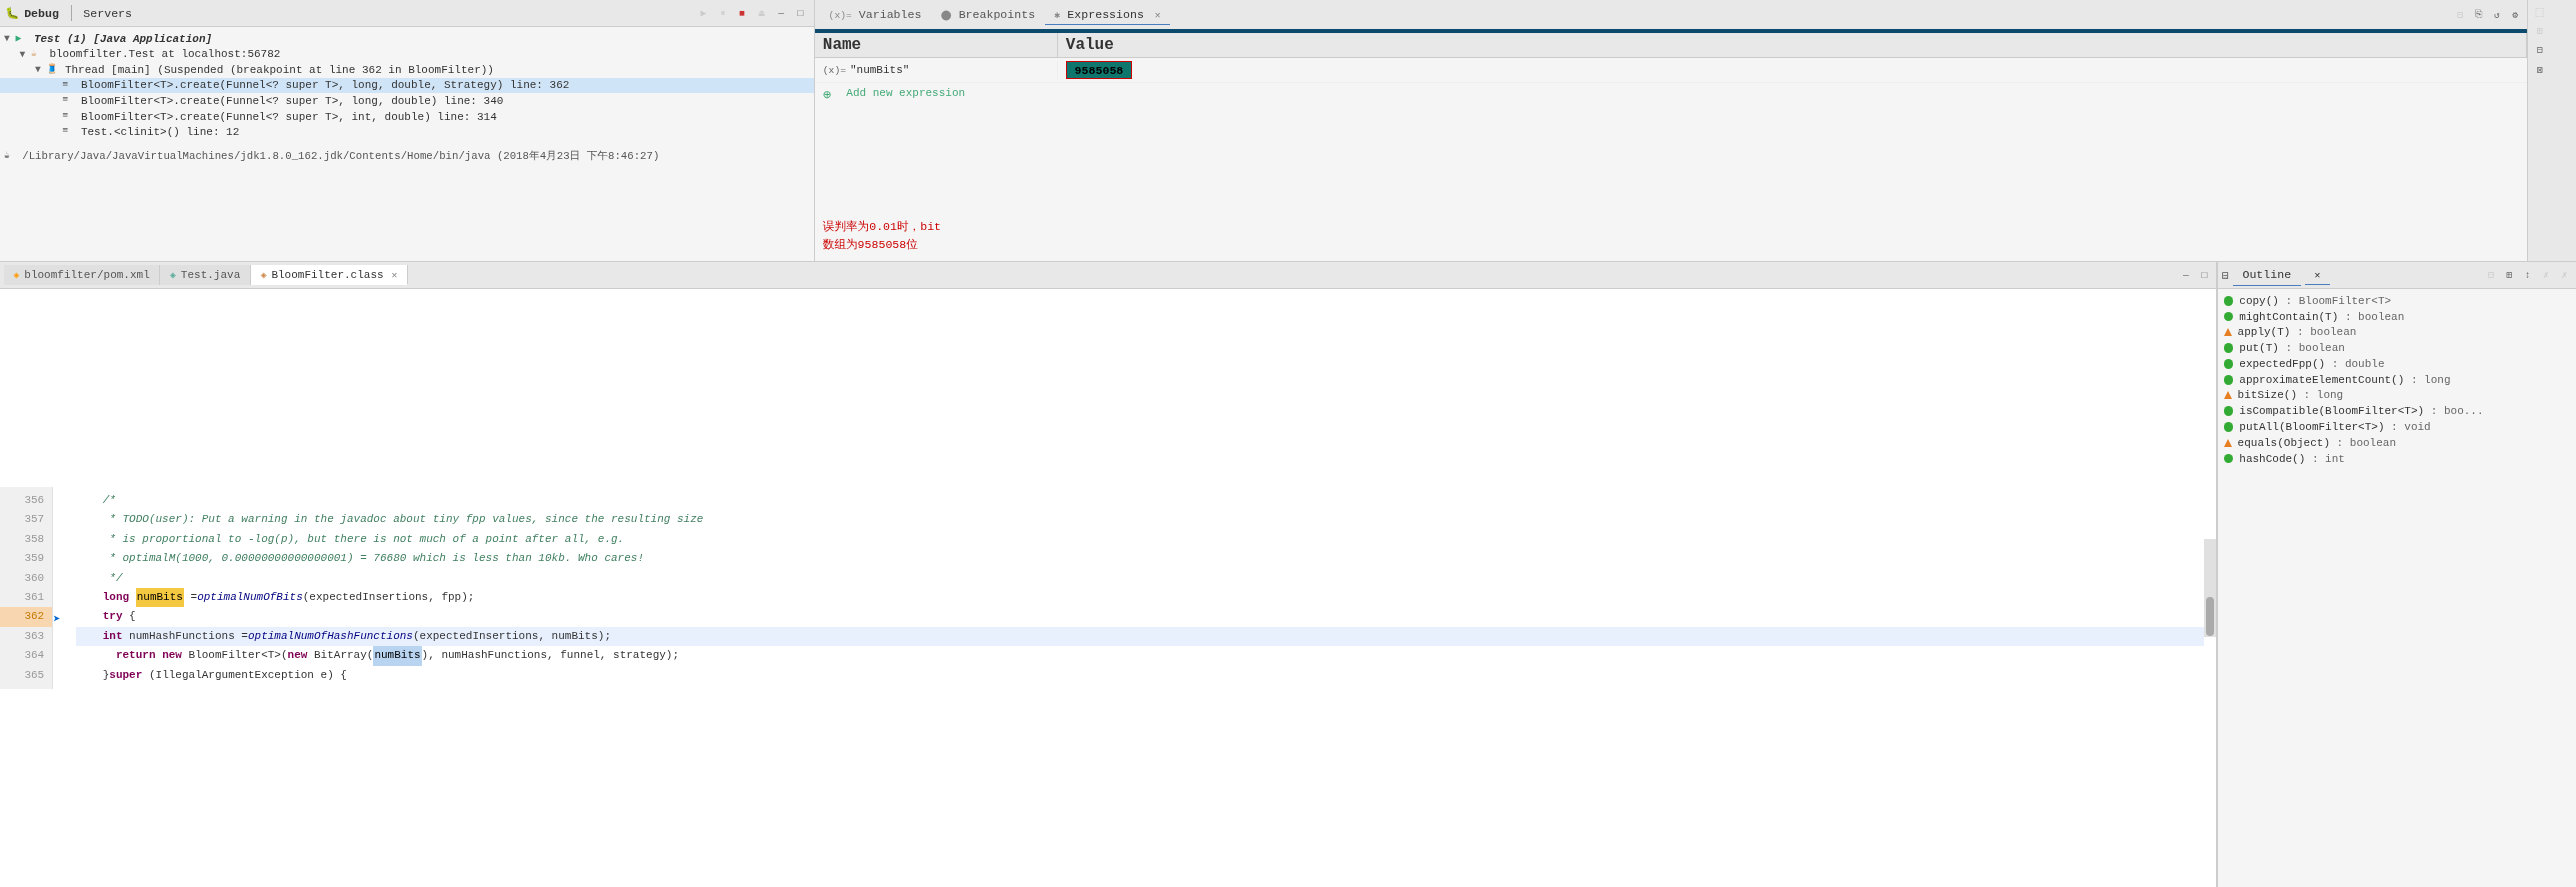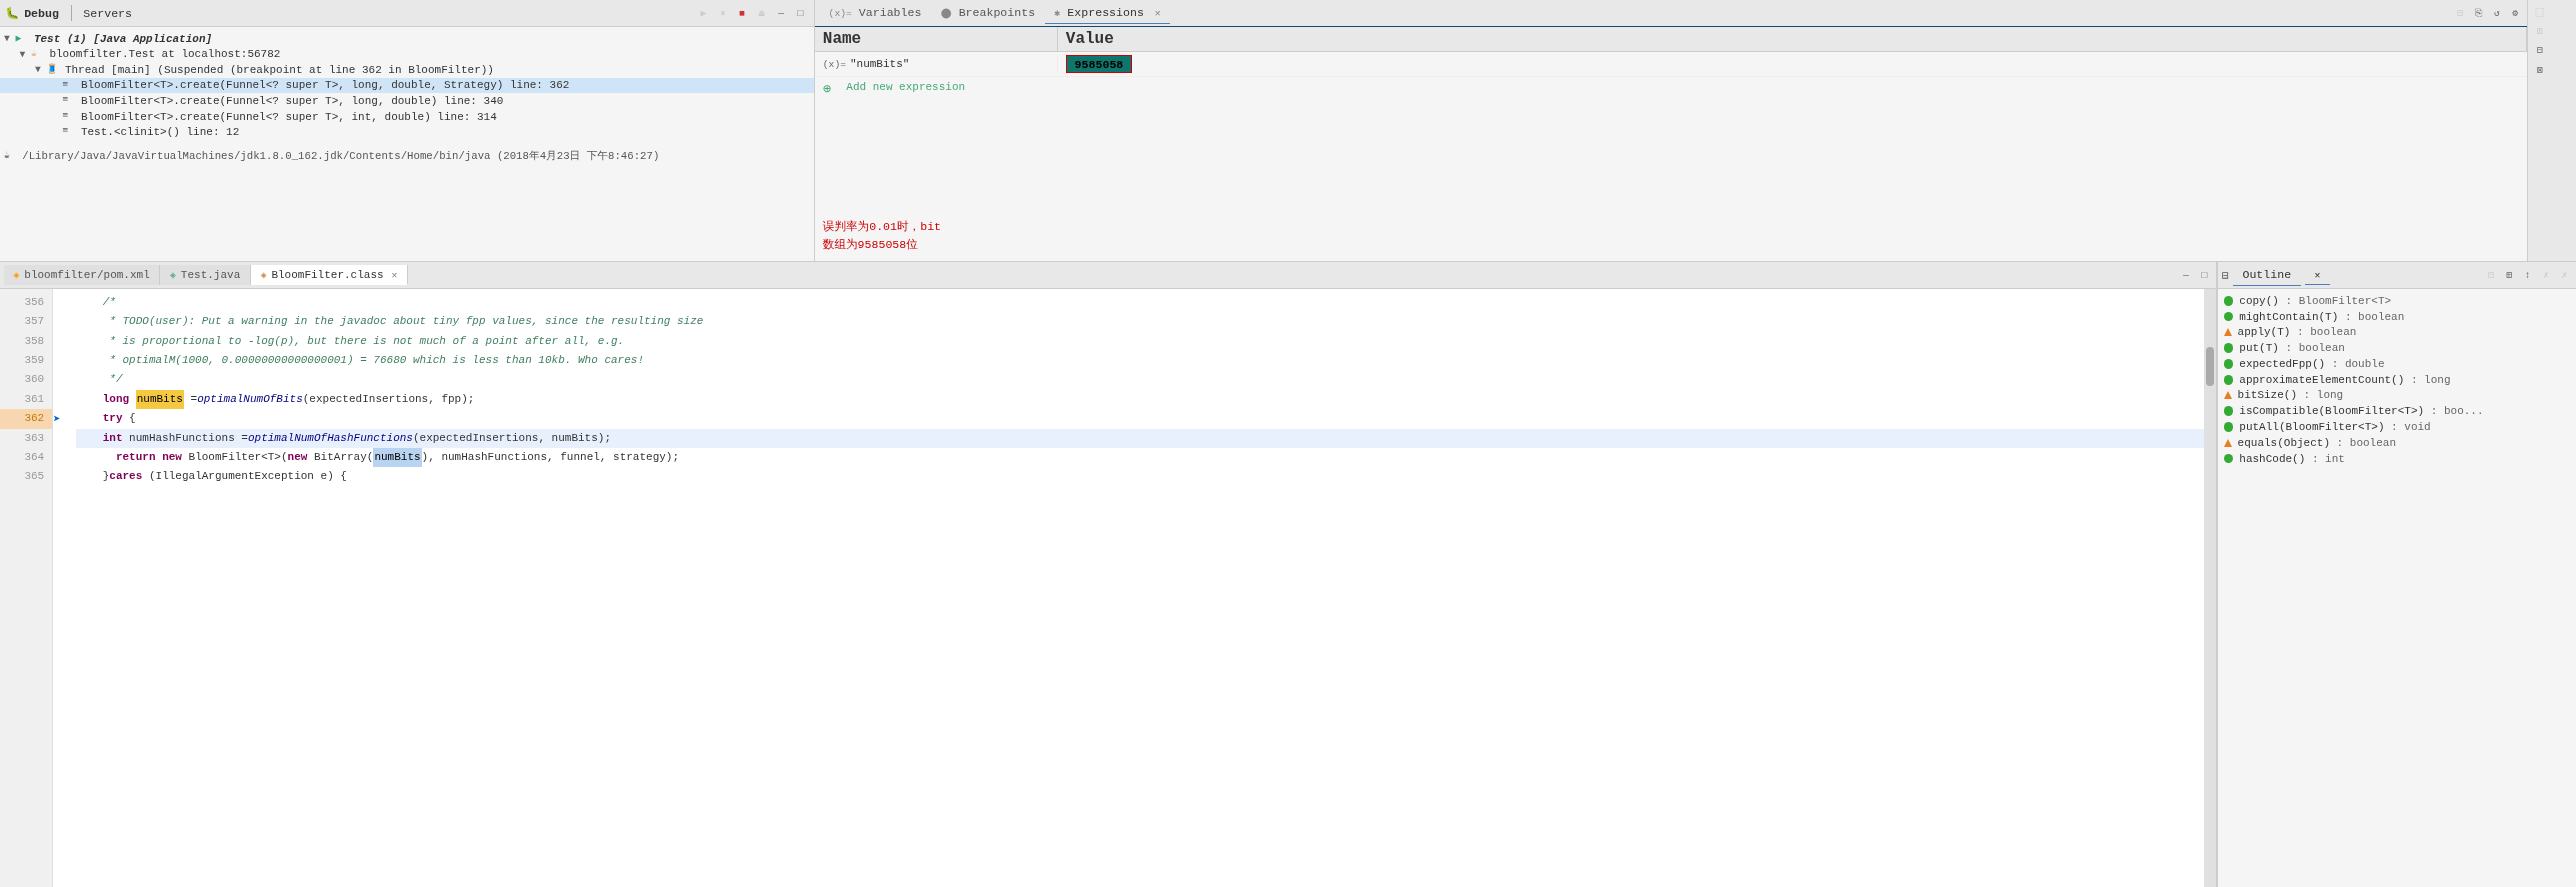--- a/index.html
+++ b/index.html
@@ -23,21 +23,21 @@
     .tree-item { display: flex; align-items: center; padding: 1px 3.9px; cursor: pointer; white-space: nowrap; }
     .tree-item.selected { background: #d0e4f7; }
     .tree-indent { display: inline-block; }
     .tree-arrow { display: inline-block; width: 11.6px; font-size: 9.7px; color: #666; }
     .tree-icon { display: inline-block; width: 15.5px; height: 13.6px; margin-right: 2.9px; font-size: 9.7px; }
     .tree-label { font-size: 11px; color: #333; }
     .tree-label.bold { font-weight: bold; font-style: italic; }
 
     
     .vbe-panel { flex: 1; background: #f5f5f5; display: flex; flex-direction: column; }
-    .panel-tab-bar { display: flex; align-items: center; background: #e8e8e8; border-bottom: 1px solid #0c4a6e; height: 27px; padding: 0 3.9px; }
+    .panel-tab-bar { display: flex; align-items: center; background: #e8e8e8; border-bottom: 4px solid #0c4a6e; height: 33px; padding: 0 3.9px; }
     .panel-tab { padding: 3.9px 9.7px; font-size: 11.6px; color: #555; cursor: pointer; border-bottom: 1.9px solid transparent; }
     .panel-tab.active { color: #333; border-bottom: 1.9px solid #4a7dbf; }
     .panel-tab-icons { margin-left: auto; display: flex; gap: 2.9px; }
 
     .expressions-table { flex: 1; overflow: auto; }
     .expr-header { display: flex; background: #e8e8e8; border-bottom: 1px solid #ccc; }
     .expr-col { padding: 2.9px 7.8px; font-size: 16px; font-weight: bold; color: #333; border-right: 1px solid #ccc; }
     .expr-col.name { width: 243px; }
     .expr-col.value { flex: 1; }
 
@@ -60,21 +60,21 @@
     .bottom-panel { display: flex; flex: 1; }
 
     
     .editor-panel { flex: 1; display: flex; flex-direction: column; background: #ffffff; border-right: 1px solid #ccc; }
     .editor-tab-bar { display: flex; align-items: center; background: #e8e8e8; border-bottom: 1px solid #ccc; height: 27px; padding: 0 3.9px; }
     .editor-tab { display: flex; align-items: center; padding: 3.9px 9.7px; font-size: 11px; color: #555; cursor: pointer; gap: 4.9px; border-right: 1px solid #ccc; background: #e0e0e0; }
     .editor-tab.active { background: #ffffff; color: #333; border-bottom: 1.9px solid white; }
     .editor-tab-close { font-size: 9.7px; color: #888; margin-left: 2.9px; }
     .editor-tab-icon-bar { margin-left: auto; display: flex; gap: 2.9px; }
 
-    .code-area { flex: 1; overflow: auto; display: flex; background: #ffffff; }
+    .code-area { flex: 1; overflow: auto; display: flex; background: #ffffff; align-items: center; }
     .line-numbers { width: 53px; background: #f0f0f0; border-right: 1px solid #e0e0e0; padding: 3.9px 0; text-align: right; }
     .line-num { padding: 0 7.8px 0 0; font-size: 11px; color: #999; height: 19.4px; line-height: 19.4px; display: flex; align-items: center; justify-content: flex-end; white-space: nowrap; }
     .line-num.current { background: #f8d7b0; color: #c47a00; }
 
     .code-lines { flex: 1; padding: 3.9px 0 3.9px 7.8px; position: relative; }
     .code-line { height: 19.4px; line-height: 19.4px; font-size: 11px; white-space: nowrap; display: flex; align-items: center; position: relative; }
     .code-line.highlighted { background: #e8f0fe; }
 
     
     .kw { color: #7f0055; font-weight: bold; }
@@ -342,21 +342,21 @@
             <span class="kw">new</span>
             <span class="plain">&nbsp;BloomFilter&lt;T&gt;(</span>
             <span class="kw">new</span>
             <span class="plain">&nbsp;BitArray(</span>
             <span class="param-highlight">numBits</span>
             <span class="plain">), numHashFunctions, funnel, strategy);</span>
           </div>
 
           <div class="code-line">
             <span class="plain">&nbsp;&nbsp;&nbsp;&nbsp;} </span>
-            <span class="kw">cares</span>
+            <span class="kw">super</span>
             <span class="plain">&nbsp;(IllegalArgumentException e) {</span>
           </div>
         </div>
 
         <div class="scroll-indicator">
           <div class="scroll-thumb" style="margin-top:58px;"></div>
         </div>
       </div>
     </div>
 

